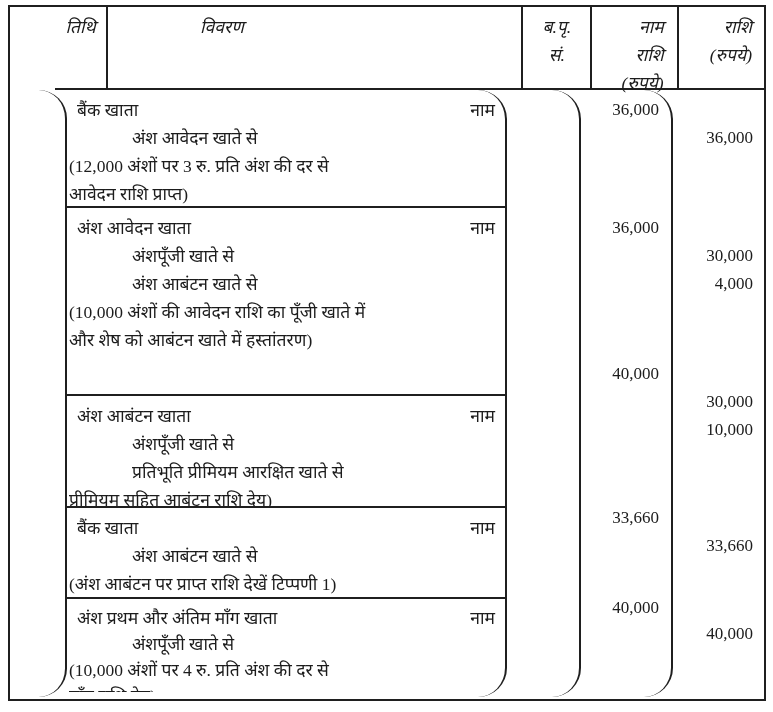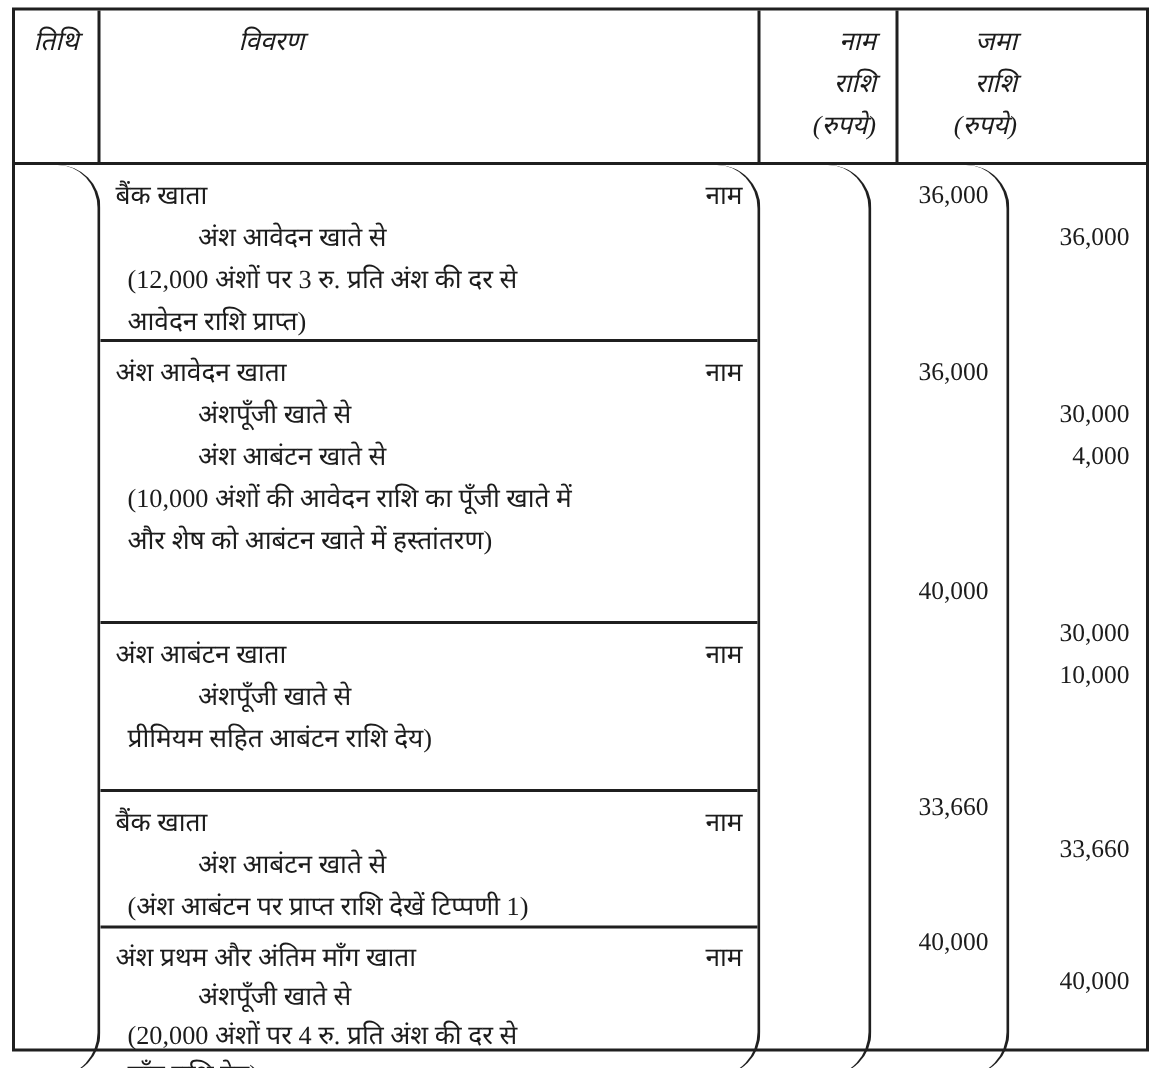--- a/index.html
+++ b/index.html
@@ -29,26 +29,27 @@
   
   .c-date { width: 57px; }
   .c-part { width: 440px; }
   .c-folio { width: 74px; }
   .c-dr { width: 92px; }
   .c-cr { width: 91px; }
   .vline { border-right: 2px solid #1f1f1f; }
   
   .hdr {
     display: flex;
-    height: 103px;
+    height: 83px;
     box-sizing: border-box;
     border-bottom: 2px solid #1f1f1f;
     font-style: italic;
     font-size: 17.5px;
     line-height: 28px;
+    margin-left: 45px;
   }
   .hdr > div { box-sizing: border-box; padding-top: 6px; }
   .hdr .c-date { text-align: center; }
   .hdr .c-part { padding-left: 92px; }
   .hdr .c-folio { text-align: center; }
   .hdr .c-dr { text-align: right; padding-right: 13px; }
   .hdr .c-cr { text-align: right; padding-right: 12px; }
   
   .body {
     display: flex;
@@ -65,21 +66,21 @@
     overflow: hidden;
   }
   .entry:last-child { border-bottom: none; line-height: 26px; }
   .line.main {
     display: flex;
     justify-content: space-between;
     padding-left: 10px;
     padding-right: 10px;
   }
   .line.credit { padding-left: 65px; }
-  .line.narration { padding-left: 2px; margin-left: 16px; }
+  .line.narration { padding-left: 2px; }
   .amt-col { display: flex; flex-direction: column; }
   .amt-cell {
     box-sizing: border-box;
     padding-top: 6px;
     font-size: 17px;
     line-height: 28px;
     text-align: right;
     overflow: hidden;
   }
   .amt-cell:last-child { line-height: 26px; }
@@ -94,27 +95,30 @@
 <div class="page">
   <div class="journal">
 
     <div class="hdr">
       <div class="c-date vline">
         <div>तिथि</div>
       </div>
       <div class="c-part vline">
         <div>विवरण</div>
       </div>
+      <div class="c-folio vline">
+        <div>ब.पृ.</div>
+        <div>सं.</div>
+      </div>
       <div class="c-dr vline">
         <div>नाम</div>
         <div>राशि</div>
         <div>(रुपये)</div>
       </div>
       <div class="c-cr">
-        <div>जमा</div>
         <div>राशि</div>
         <div>(रुपये)</div>
       </div>
     </div>
 
     <div class="body">
       <div class="c-date vline"></div>
       <div class="c-part vline entries" id="entries">
           <div class="entry" style="height: 118px;">
             <div class="line main">
@@ -134,37 +138,38 @@
             <div class="line credit">अंश आबंटन खाते से</div>
             <div class="line narration">(10,000 अंशों की आवेदन राशि का पूँजी खाते में</div>
             <div class="line narration">और शेष को आबंटन खाते में हस्तांतरण)</div>
           </div>
           <div class="entry" style="height: 112px;">
             <div class="line main">
               <div>अंश आबंटन खाता</div>
               <div>नाम</div>
             </div>
             <div class="line credit">अंशपूँजी खाते से</div>
+            <div class="line credit">प्रतिभूति प्रीमियम आरक्षित खाते से</div>
             <div class="line narration">प्रीमियम सहित आबंटन राशि देय)</div>
           </div>
           <div class="entry" style="height: 91px;">
             <div class="line main">
               <div>बैंक खाता</div>
               <div>नाम</div>
             </div>
             <div class="line credit">अंश आबंटन खाते से</div>
             <div class="line narration">(अंश आबंटन पर प्राप्त राशि देखें टिप्पणी 1)</div>
           </div>
           <div class="entry" style="height: 93px;">
             <div class="line main">
               <div>अंश प्रथम और अंतिम माँग खाता</div>
               <div>नाम</div>
             </div>
             <div class="line credit">अंशपूँजी खाते से</div>
-            <div class="line narration">(20,000 अंशों पर 4 रु. प्रति अंश की दर से</div>
+            <div class="line narration">(10,000 अंशों पर 4 रु. प्रति अंश की दर से</div>
             <div class="line narration">माँग राशि देय)</div>
           </div>
         </div>
       <div class="c-folio vline"></div>
       <div class="c-dr vline amt-col" id="debit-col">
           <div class="amt-cell" style="height: 118px;">
             <div class="amt-line">36,000</div>
           </div>
           <div class="amt-cell" style="height: 146px;">
             <div class="amt-line">36,000</div>

